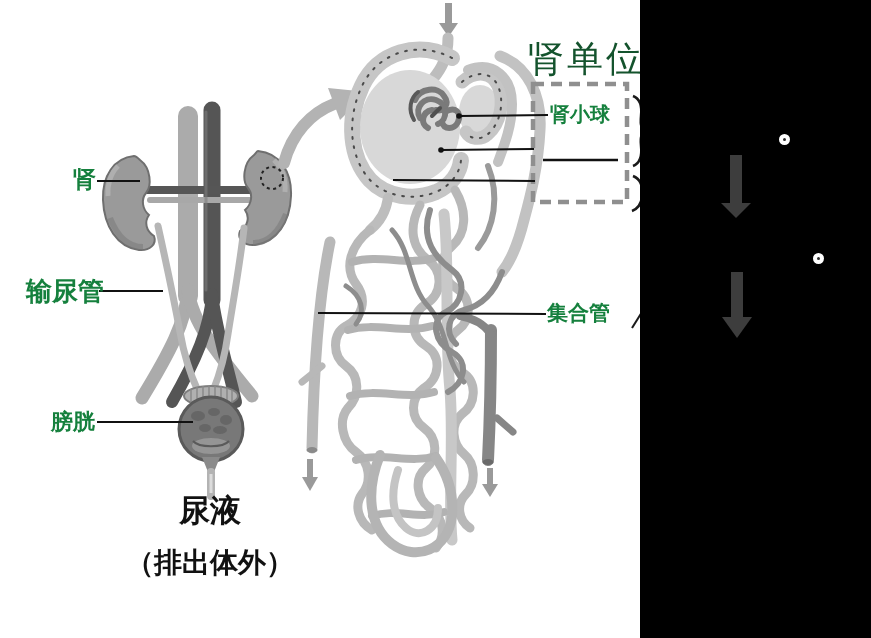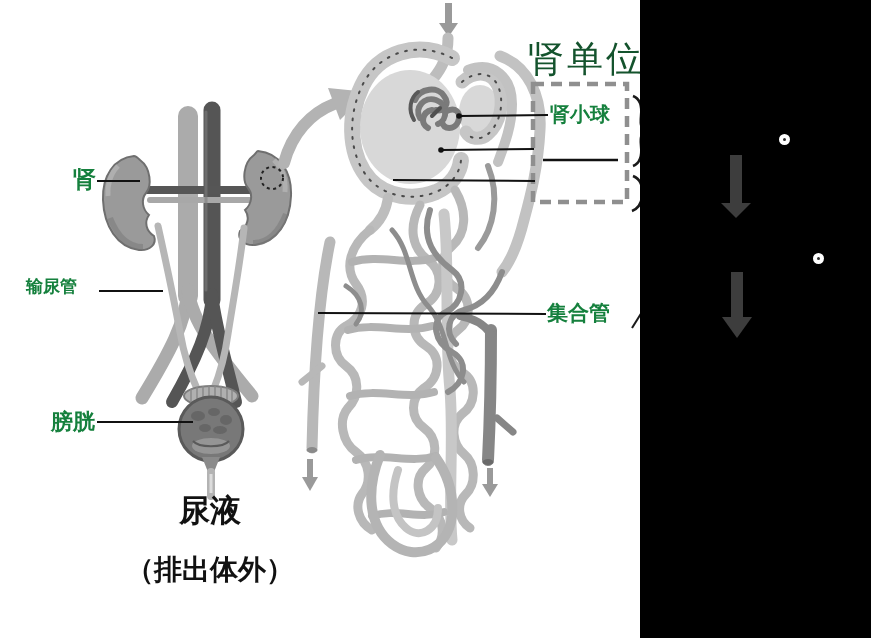--- a/index.html
+++ b/index.html
@@ -3,25 +3,25 @@
 <meta charset="utf-8">
 <style>
   html,body{margin:0;padding:0;background:#e8e8e8;}
   .stage{
     position:relative;width:871px;height:638px;background:#ffffff;
     overflow:hidden;font-family:"Liberation Sans","DejaVu Sans",sans-serif;
   }
   .stage svg{position:absolute;left:0;top:0;}
   .lbl{position:absolute;color:#15803d;line-height:1.05;white-space:nowrap;}
   .lbl-kidney{left:73px;top:167px;font-size:23px;font-weight:600;}
-  .lbl-ureter{left:26px;top:278px;font-size:17px;font-weight:600;}
+  .lbl-ureter{left:26px;top:278px;font-size:26px;font-weight:600;}
   .lbl-bladder{left:51px;top:410px;font-size:22px;font-weight:600;}
   .urine-block{position:absolute;left:85px;top:490px;width:250px;text-align:center;color:#111;}
   .urine-main{font-size:31px;font-weight:700;}
-  .urine-note{font-size:28px;font-weight:600;margin-top:19px;}
+  .urine-note{font-size:28px;font-weight:600;margin-top:12px;}
   .caption{position:absolute;left:125px;top:590px;width:410px;text-align:center;
            font-size:27px;font-weight:600;color:#111;}
   .nephron-title{left:528px;top:40px;font-size:36px;font-weight:500;
                  color:#14532d;letter-spacing:3px;}
   .lbl-glom{left:550px;top:104px;font-size:20px;font-weight:600;}
   .lbl-duct{left:547px;top:302px;font-size:21px;font-weight:700;text-align:right;}
   .black-panel{position:absolute;left:640px;top:0;width:231px;height:638px;
                background:#000;z-index:5;}
   .marker-dot{position:absolute;width:11px;height:11px;border-radius:50%;
               background:#fff;display:flex;align-items:center;justify-content:center;}

